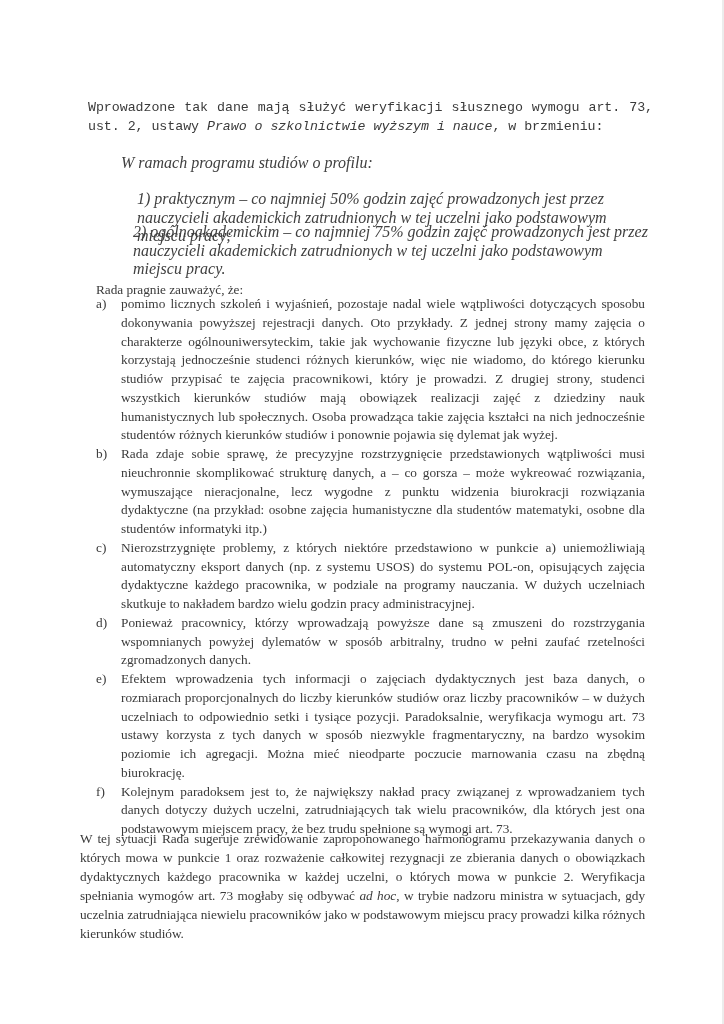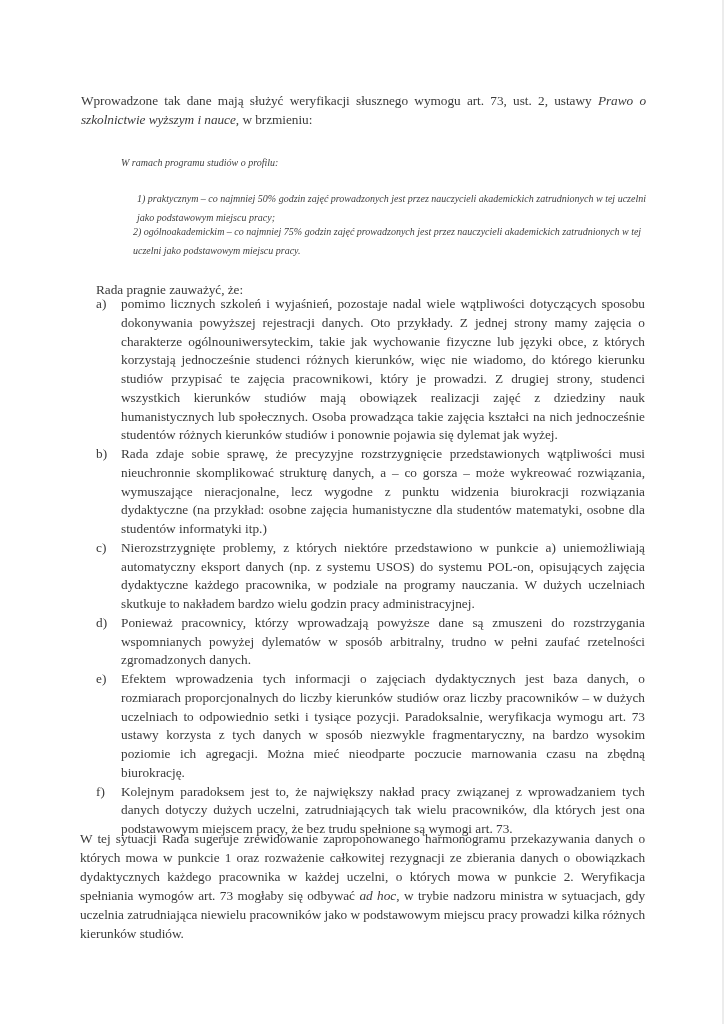--- a/index.html
+++ b/index.html
@@ -30,21 +30,21 @@
     font-size: 13.3px;
     line-height: 18.6px;
     text-align: justify;
     letter-spacing: -0.05px;
   }
   .intro { top: 91px; }
   .quote {
     position: absolute;
     left: 121px;
     width: 520px;
-    font-size: 10px;
+    font-size: 16px;
     line-height: 18.6px;
     font-style: italic;
     color: #404040;
   }
   .quote-title { top: 154px; }
   .quote-item-1 { top: 174px; }
   .quote-item-2 { top: 211px; }
   .lead { top: 265px; }
   .list {
     position: absolute;
@@ -69,21 +69,21 @@
     top: 0;
   }
   .closing { top: 830px; line-height: 18.9px; font-family: Liberation Serif, serif; }
   em { font-style: italic; }
 </style>
 </head>
 <body>
 
 <div class="page">
 
-  <p class="text intro" style="margin:1px;">
+  <p class="text intro" style="margin:8px;font-family:Liberation Mono, monospace;">
     <span>Wprowadzone tak dane mają służyć weryfikacji słusznego wymogu art. 73, ust. 2, ustawy </span><em>Prawo o szkolnictwie wyższym i nauce</em><span>, w brzmieniu:</span>
   </p>
 
   <p class="quote quote-title" style="margin:0;">W ramach programu studiów o profilu:</p>
   <p class="quote quote-item-1" style="margin:16px;">1)  praktycznym – co najmniej 50% godzin zajęć prowadzonych jest przez nauczycieli akademickich zatrudnionych w tej uczelni jako podstawowym miejscu pracy;</p>
   <p class="quote quote-item-2" style="margin:12px;">2) ogólnoakademickim – co najmniej 75% godzin zajęć prowadzonych jest przez nauczycieli akademickich zatrudnionych w tej uczelni jako podstawowym miejscu pracy.</p>
 
   <p class="text lead" style="margin:16px;">Rada pragnie zauważyć, że:</p>
 
   <ul class="list">

